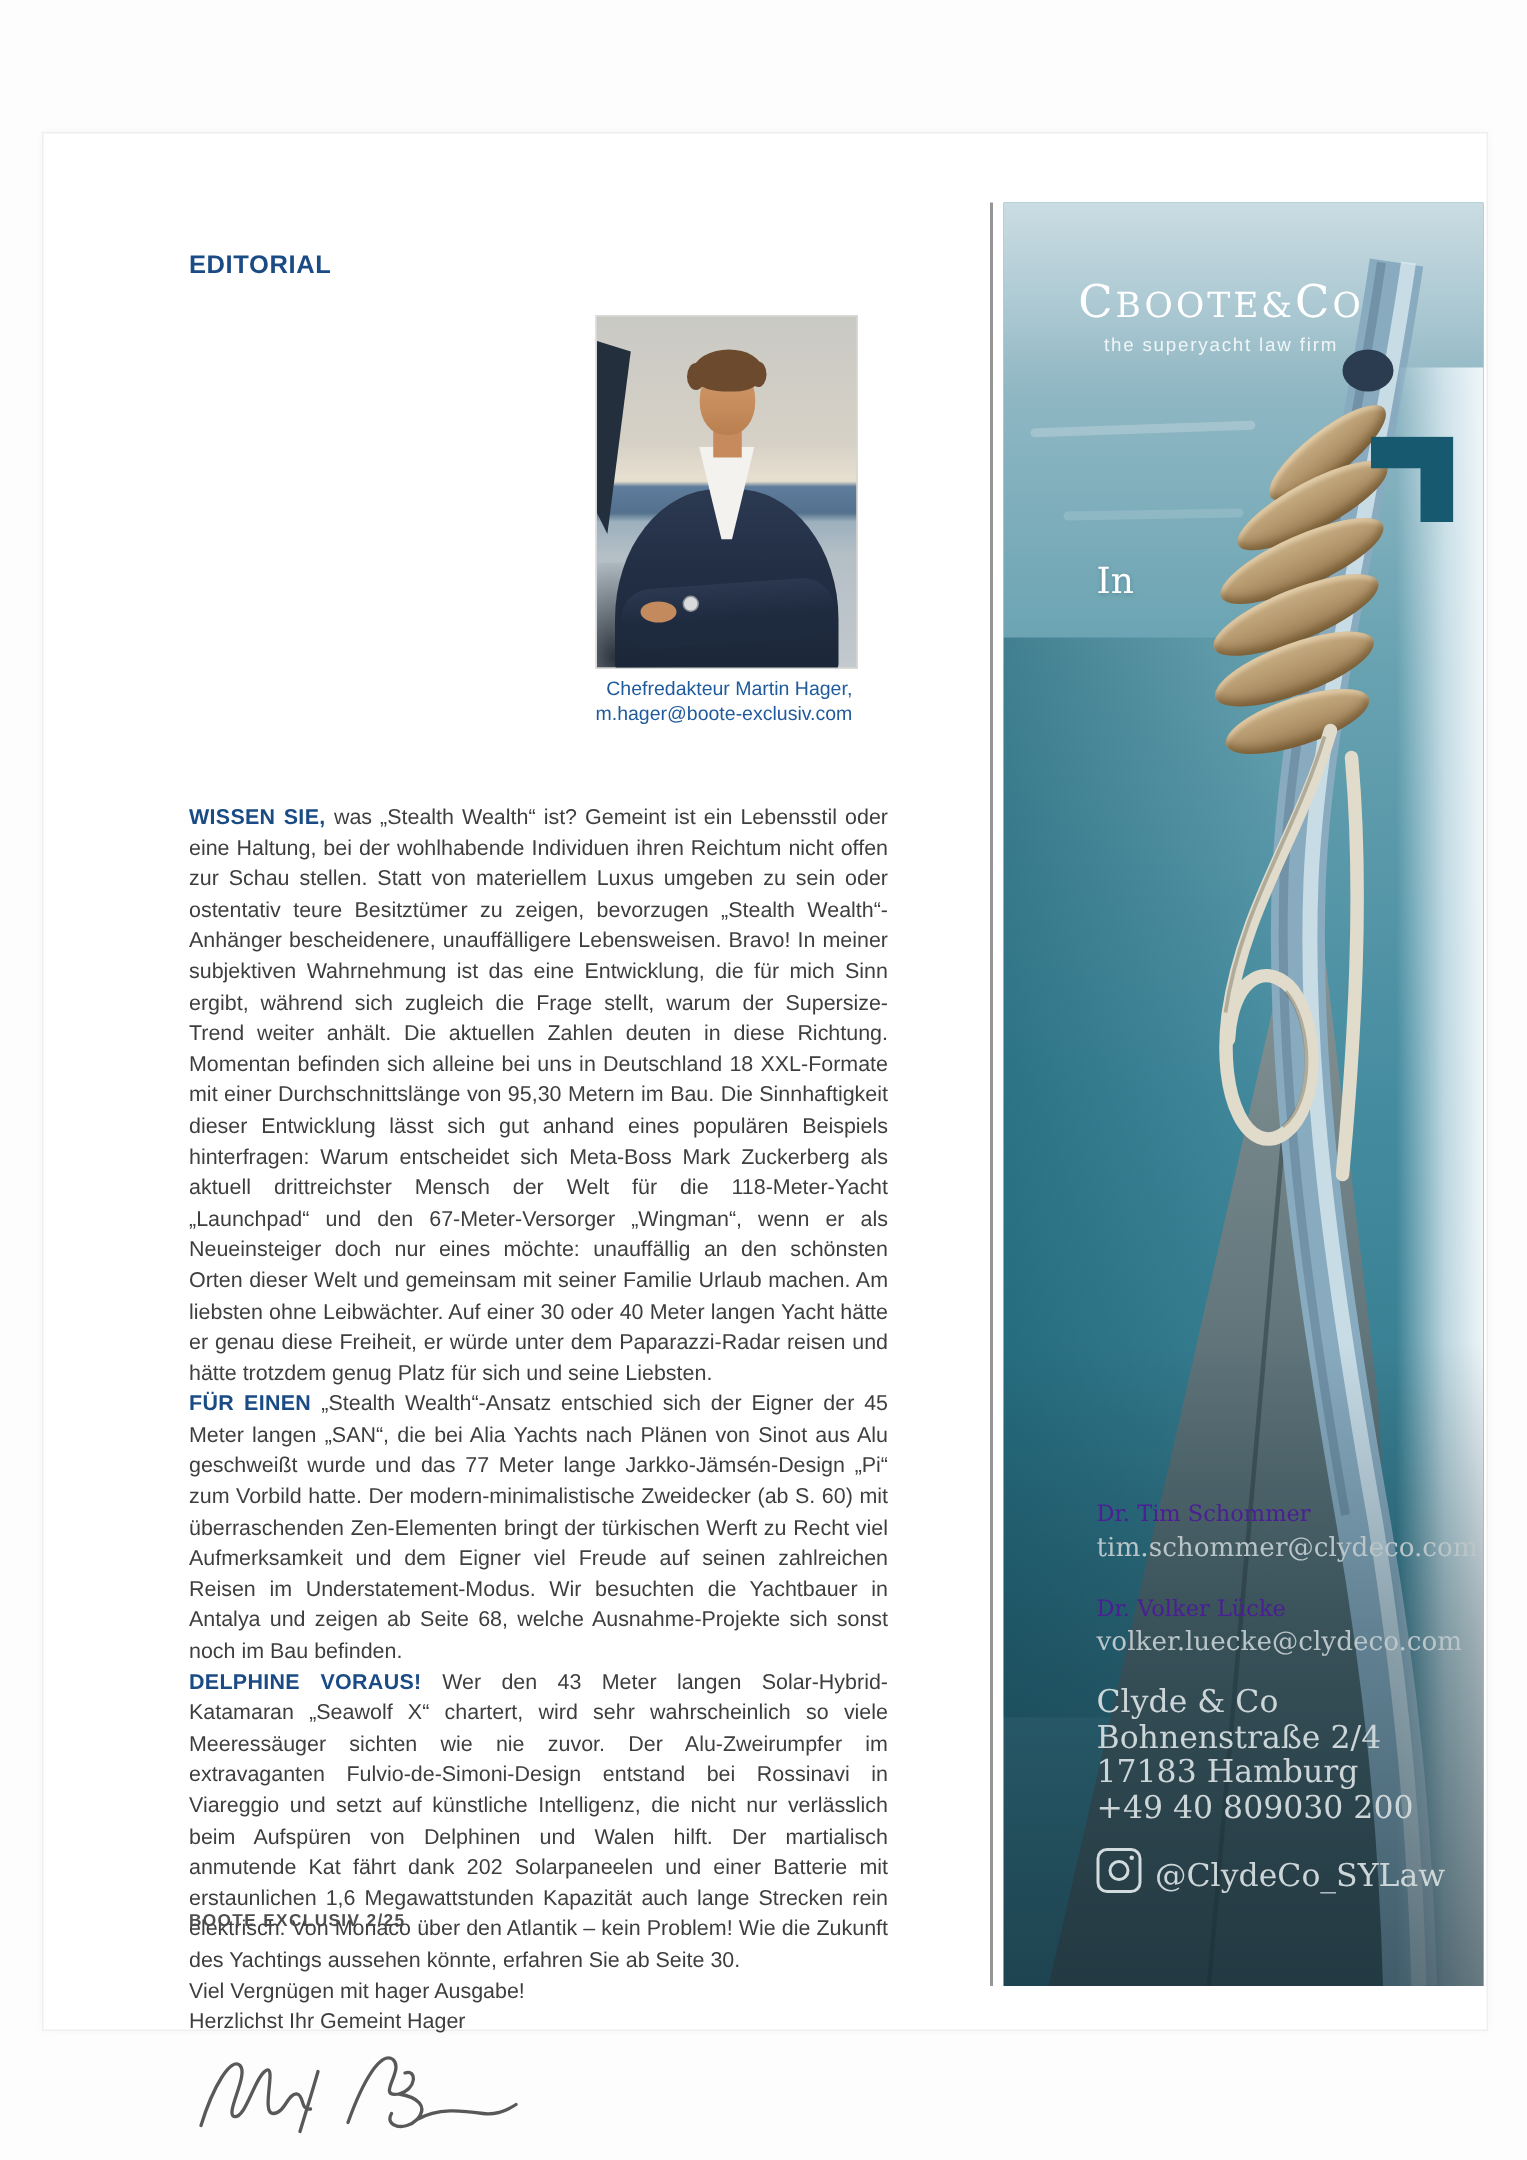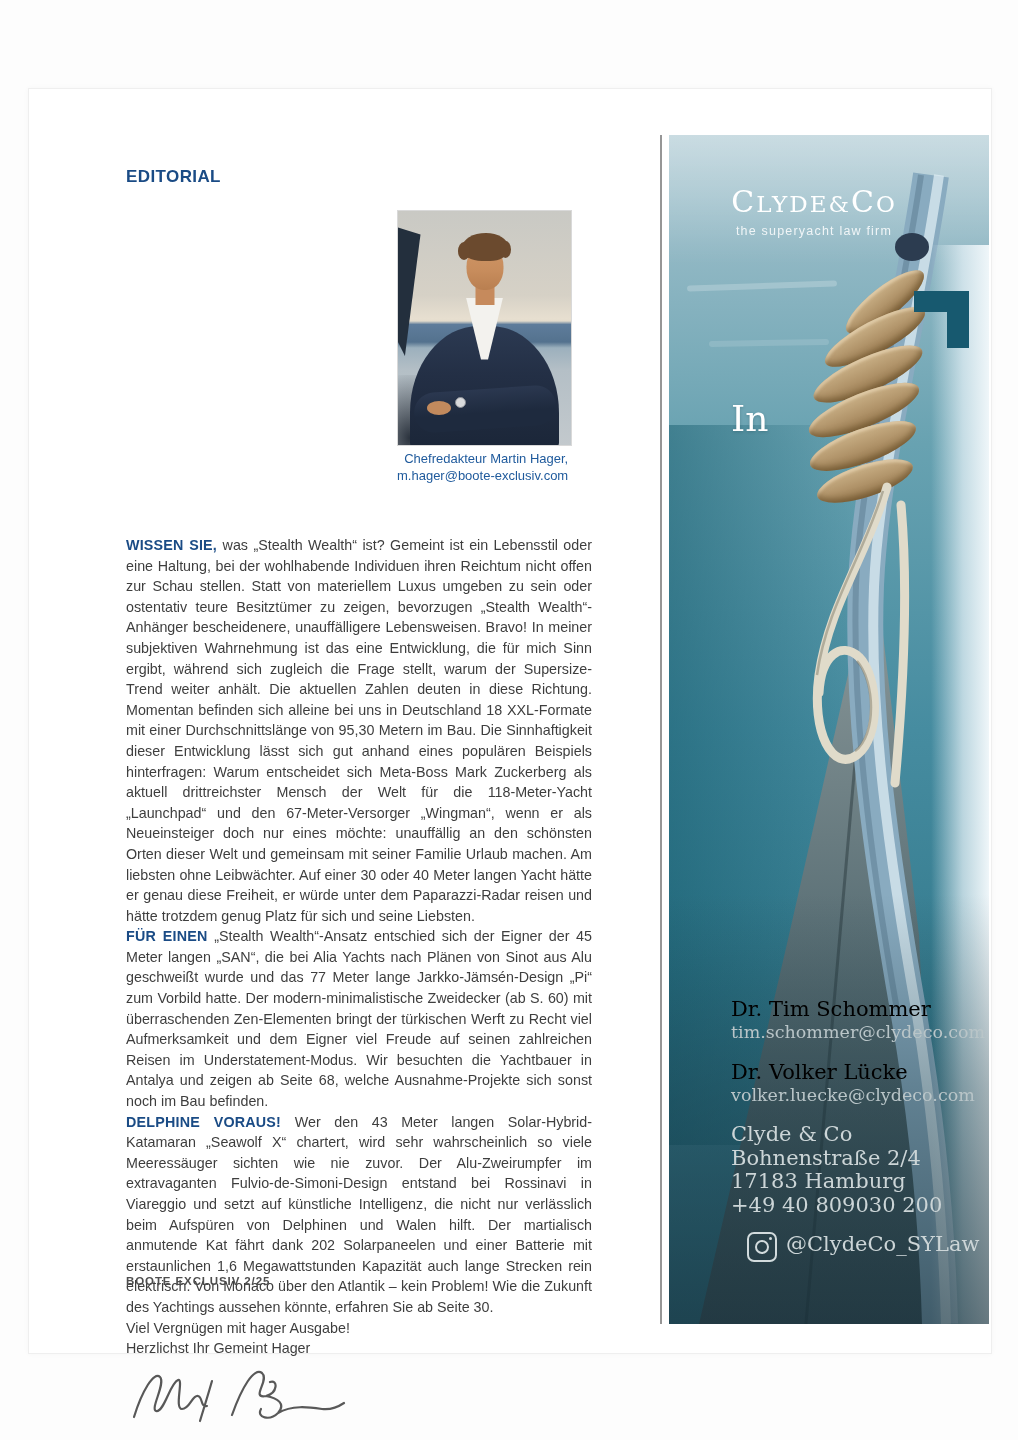--- a/index.html
+++ b/index.html
@@ -97,28 +97,28 @@
     background:linear-gradient(180deg,rgba(22,48,58,0) 0%,rgba(24,52,62,0.35) 45%,rgba(20,44,54,0.62) 100%);}
   .ad-logo{position:absolute;left:0;top:52px;width:290px;text-align:center;color:#ffffff;}
   .brand{font-family:"DejaVu Serif",serif;letter-spacing:2px;line-height:30px;white-space:nowrap;}
   .brand .big{font-size:30px;}
   .brand .small{font-size:23px;}
   .brand-tagline{font-size:12.5px;letter-spacing:1.2px;color:#f0f5f7;margin-top:2px;
     font-family:"Liberation Sans",sans-serif;}
   .brand-bracket{position:absolute;left:245px;top:156px;width:55px;height:57px;background:#17596f;
     clip-path:polygon(0 0,100% 0,100% 100%,60% 100%,60% 37%,0 37%);}
   .ad-headline{position:absolute;left:62px;top:230px;
-    font-family:"DejaVu Serif",serif;font-size:36px;line-height:44px;color:#ffffff;
-    text-shadow:0 1px 3px rgba(20,50,60,0.25);margin-top:32px;}
+    font-family:"DejaVu Serif",serif;font-size:24px;line-height:44px;color:#ffffff;
+    text-shadow:0 1px 3px rgba(20,50,60,0.25);}
   .ad-info{position:absolute;left:62px;top:862px;width:250px;font-family:"DejaVu Serif",serif;}
-  .contact-name{font-size:21px;line-height:24px;color:#000000;}
+  .contact-name{font-size:15px;line-height:24px;color:#4c1d95;}
   .contact-email{font-size:17.5px;line-height:22px;color:#b9c5c8;margin-bottom:17px;}
   .address-block{margin-top:1px;}
   .address-line{font-size:21px;line-height:23.5px;color:#ccd5d7;}
-  .insta-row{margin-top:15px;display:flex;align-items:flex-start;gap:9px;margin-left:16px;}
+  .insta-row{margin-top:15px;display:flex;align-items:flex-end;gap:9px;}
   .insta-icon{width:26px;height:26px;border:2px solid #d2dbdd;border-radius:7px;position:relative;flex:0 0 auto;}
   .insta-icon:before{content:"";position:absolute;left:6px;top:6px;width:10px;height:10px;border:2px solid #d2dbdd;border-radius:50%;}
   .insta-icon:after{content:"";position:absolute;right:3px;top:3px;width:3px;height:3px;border-radius:50%;background:#d2dbdd;}
   .insta-handle{font-size:21px;color:#ccd5d7;}
 </style>
 </head>
 <body>
 
 <div class="page">
 
@@ -194,21 +194,21 @@
       <g fill="none" stroke="rgba(120,115,95,0.45)" stroke-width="2.5">
         <path d="M214,356 C194,422 158,470 148,540"></path>
         <path d="M186,616 C208,600 206,546 188,526"></path>
       </g>
     </svg>
 
     <div class="right-light-strip"></div>
     <div class="bottom-dark"></div>
 
     <div class="ad-logo">
-      <div class="brand"><span class="big">C</span><span class="small">LYDE</span><span class="small">&amp;</span><span class="big">C</span><span class="small">O</span></div>
+      <div class="brand"><span class="big">C</span><span class="small">BOOTE</span><span class="small">&amp;</span><span class="big">C</span><span class="small">O</span></div>
       <div class="brand-tagline">the superyacht law firm</div>
     </div>
 
     <div class="brand-bracket"></div>
 
     <div class="ad-headline">
       <div>In</div>
     </div>
 
     <div class="ad-info">

